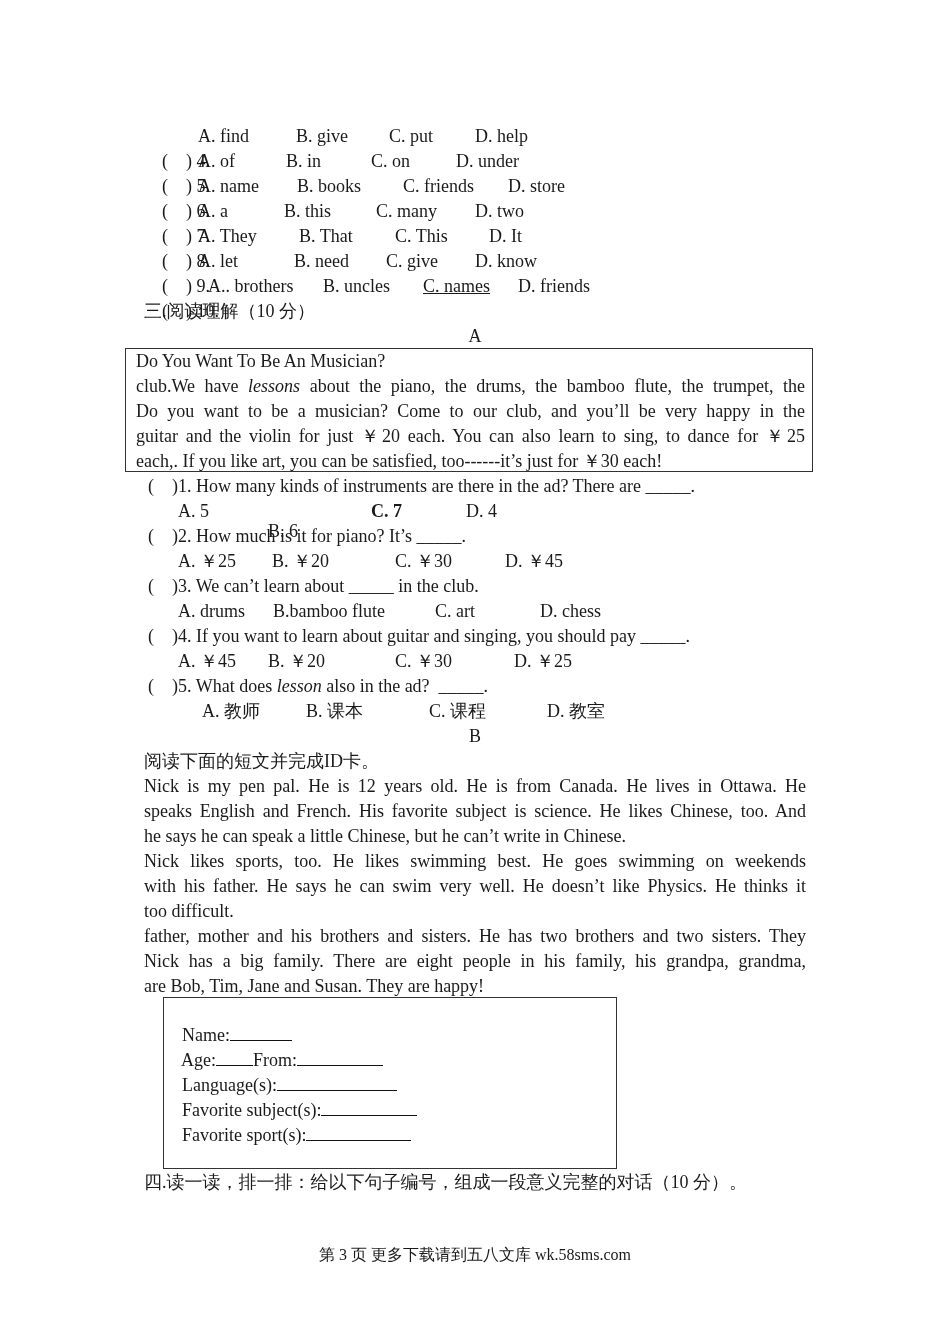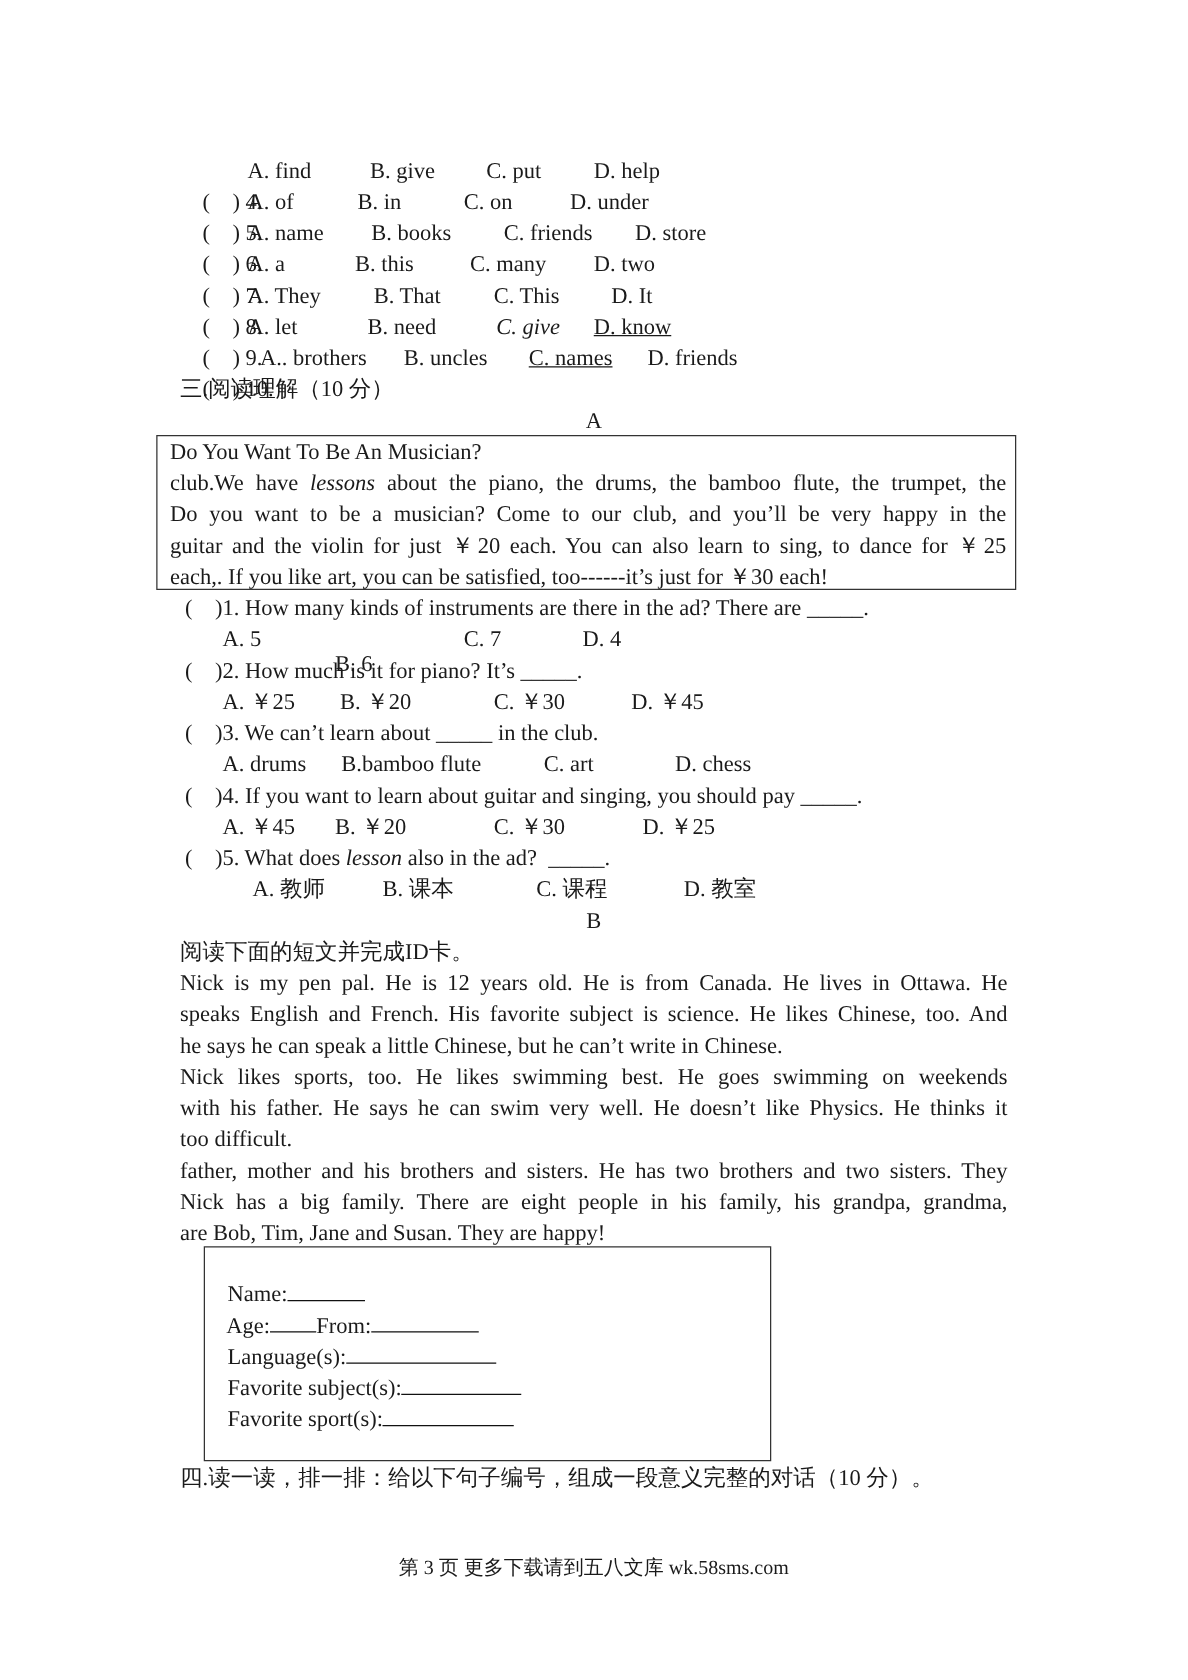--- a/index.html
+++ b/index.html
@@ -68,22 +68,22 @@
   <span class="opt" style="left:198px; top:224px; line-height:25px;">A. They</span>
   <span class="opt" style="left:299px; top:224px; line-height:25px;">B. That</span>
   <span class="opt" style="left:395px; top:224px; line-height:25px;">C. This</span>
   <span class="opt" style="left:489px; top:224px; line-height:25px;">D. It</span>
 
   <div class="line" style="left:144px; top:249px;">
     <span>(    ) 9. </span>
   </div>
   <span class="opt" style="left:198px; top:249px; line-height:25px;">A. let</span>
   <span class="opt" style="left:294px; top:249px; line-height:25px;">B. need</span>
-  <span class="opt" style="left:397px; top:249px; line-height:25px;font-style:italic;">C. give</span>
-  <span class="opt" style="left:475px; top:249px; line-height:25px;text-decoration:underline;">D. know</span>
+  <span class="opt" style="left:386px; top:249px; line-height:25px;">C. give</span>
+  <span class="opt" style="left:475px; top:249px; line-height:25px;">D. know</span>
 
   <div class="line" style="left:144px; top:274px;">
     <span>(    ) 10. </span>
   </div>
   <span class="opt" style="left:208px; top:274px; line-height:25px;">A.. brothers</span>
   <span class="opt" style="left:323px; top:274px; line-height:25px;">B. uncles</span>
   <span class="opt" style="left:423px; top:274px; line-height:25px;text-decoration:underline;">C. names</span>
   <span class="opt" style="left:518px; top:274px; line-height:25px;">D. friends</span>
 </div>
 
@@ -96,21 +96,21 @@
   <span class="jl"><span>club.We have </span><em>lessons</em><span> about the piano, the drums, the bamboo flute, the trumpet, the</span></span>
   <span class="jl">  Do you want to be a musician? Come to our club, and you’ll be very happy in the</span>
   <span class="jl">guitar and the violin for just ￥20 each. You can also learn to sing, to dance for ￥25</span>
   <span class="jl last">each,. If you like art, you can be satisfied, too------it’s just for ￥30 each!</span>
 </div>
 
 <div>
   <div class="line" style="left:148px; top:474px;">(    )1. How many kinds of instruments are there in the ad? There are _____.</div>
   <span class="opt" style="left:178px; top:499px; line-height:25px;">A. 5</span>
   <span class="opt" style="left:268px; top:519px; line-height:25px;">B. 6</span>
-  <span class="opt" style="left:371px; top:499px; line-height:25px;">C. 7</span>
+  <span class="opt" style="left:371px; top:499px; line-height:25px;font-weight:bold;">C. 7</span>
   <span class="opt" style="left:466px; top:499px; line-height:25px;">D. 4</span>
 
   <div class="line" style="left:148px; top:524px;">(    )2. How much is it for piano? It’s _____.</div>
   <span class="opt" style="left:178px; top:549px; line-height:25px;">A. ￥25</span>
   <span class="opt" style="left:272px; top:549px; line-height:25px;">B. ￥20</span>
   <span class="opt" style="left:395px; top:549px; line-height:25px;">C. ￥30</span>
   <span class="opt" style="left:505px; top:549px; line-height:25px;">D. ￥45</span>
 
   <div class="line" style="left:148px; top:574px;">(    )3. We can’t learn about _____ in the club.</div>
   <span class="opt" style="left:178px; top:599px; line-height:25px;">A. drums</span>

